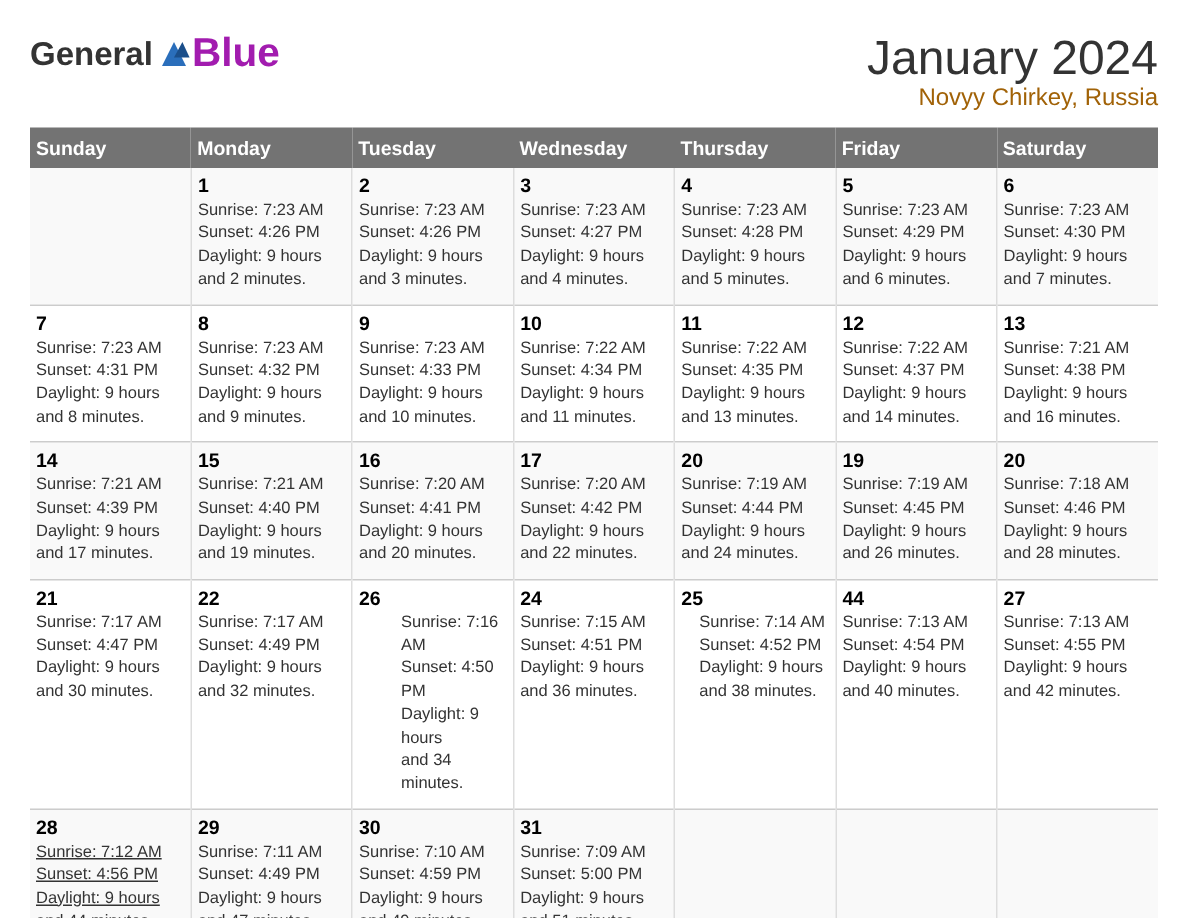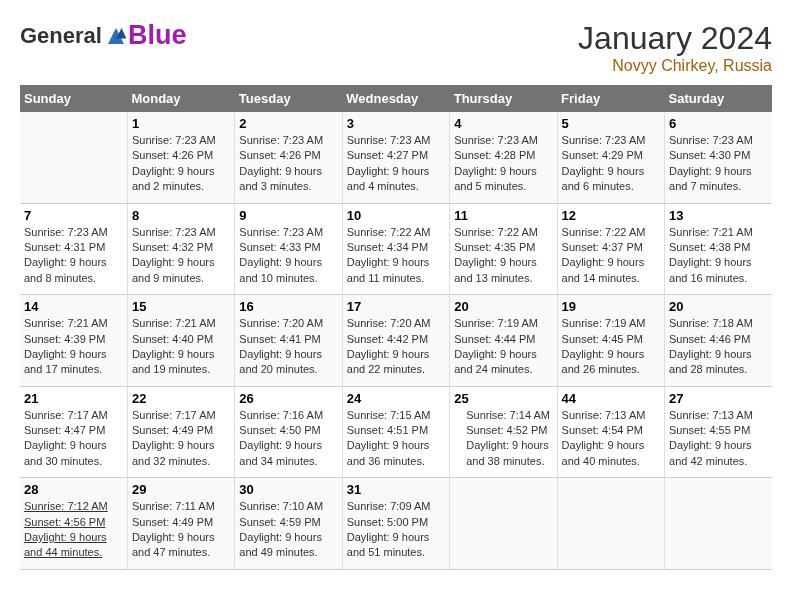--- a/index.html
+++ b/index.html
@@ -277,21 +277,21 @@
         </td>
         <td>
           <span class="day-number">22</span>
           <div class="day-info" style="white-space: pre-line;">Sunrise: 7:17 AM
 Sunset: 4:49 PM
 Daylight: 9 hours
 and 32 minutes.</div>
         </td>
         <td>
           <span class="day-number">26</span>
-          <div class="day-info" style="white-space: pre-line;">Sunrise: 7:16 AM
+          <div class="day-info" style="white-space: pre-line; margin-left: 28px;">Sunrise: 7:16 AM
 Sunset: 4:50 PM
 Daylight: 9 hours
 and 34 minutes.</div>
         </td>
         <td>
           <span class="day-number">24</span>
           <div class="day-info" style="white-space: pre-line;">Sunrise: 7:15 AM
 Sunset: 4:51 PM
 Daylight: 9 hours
 and 36 minutes.</div>

